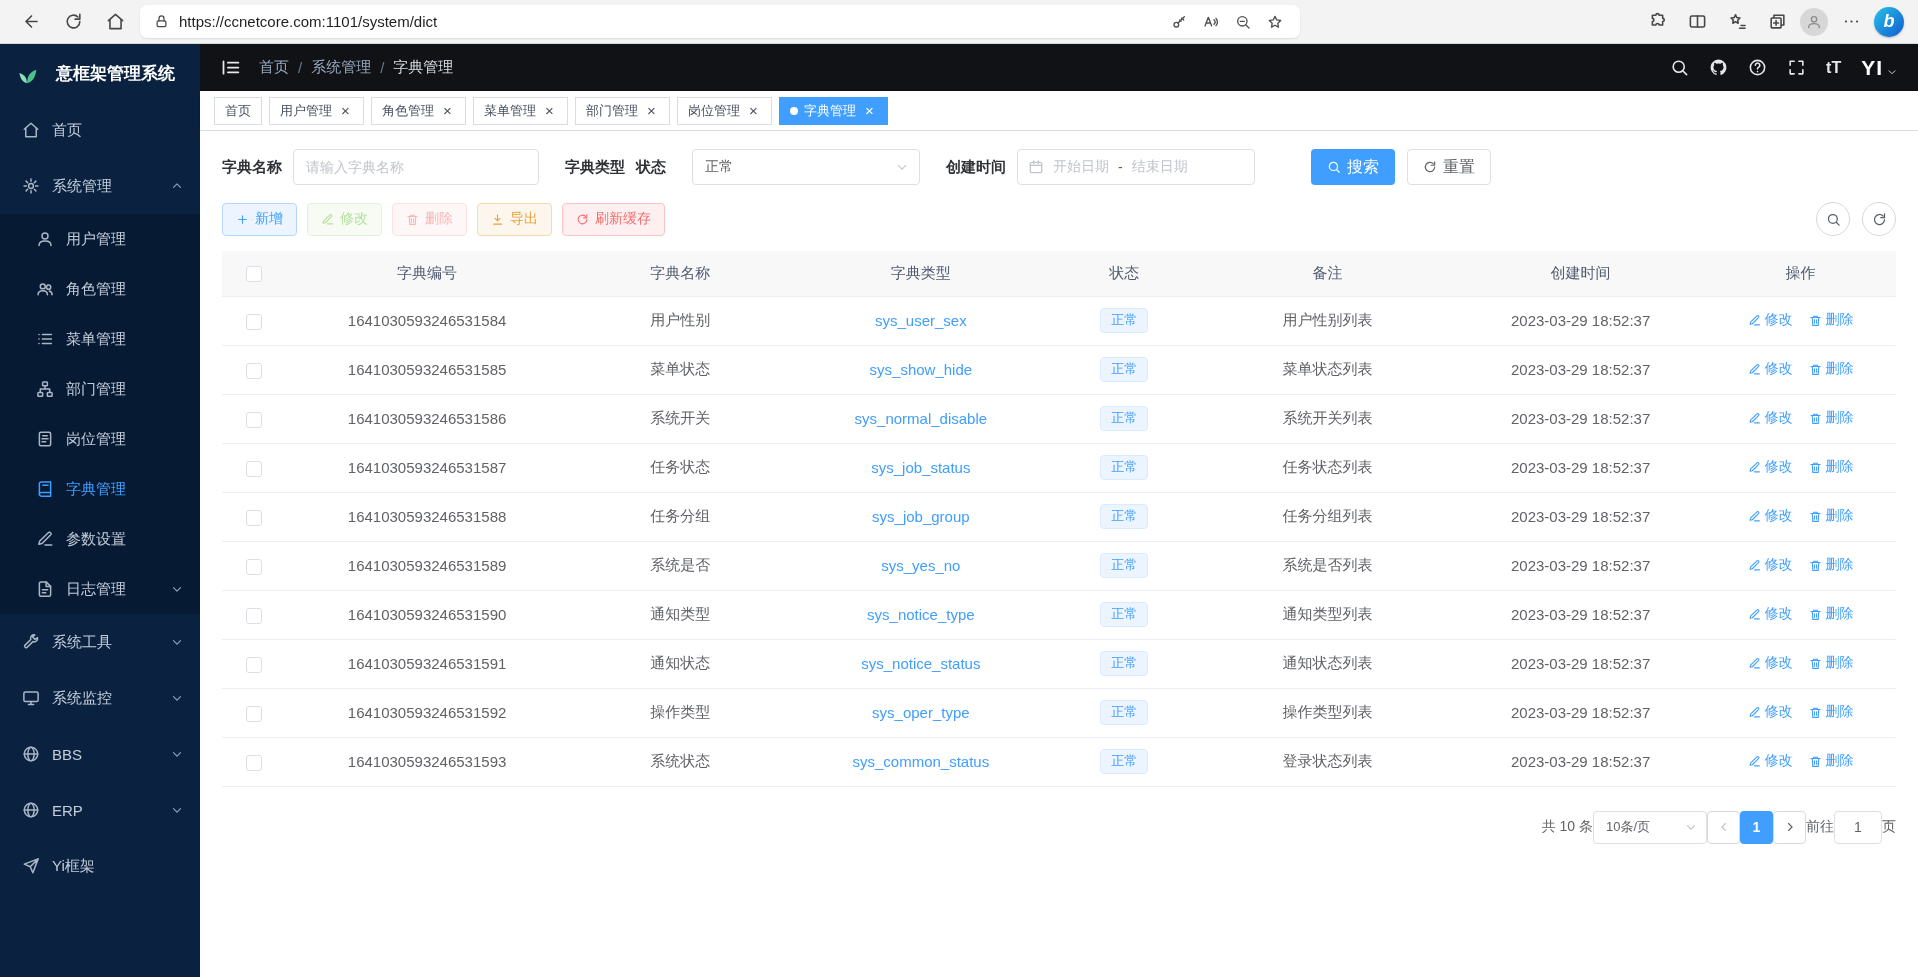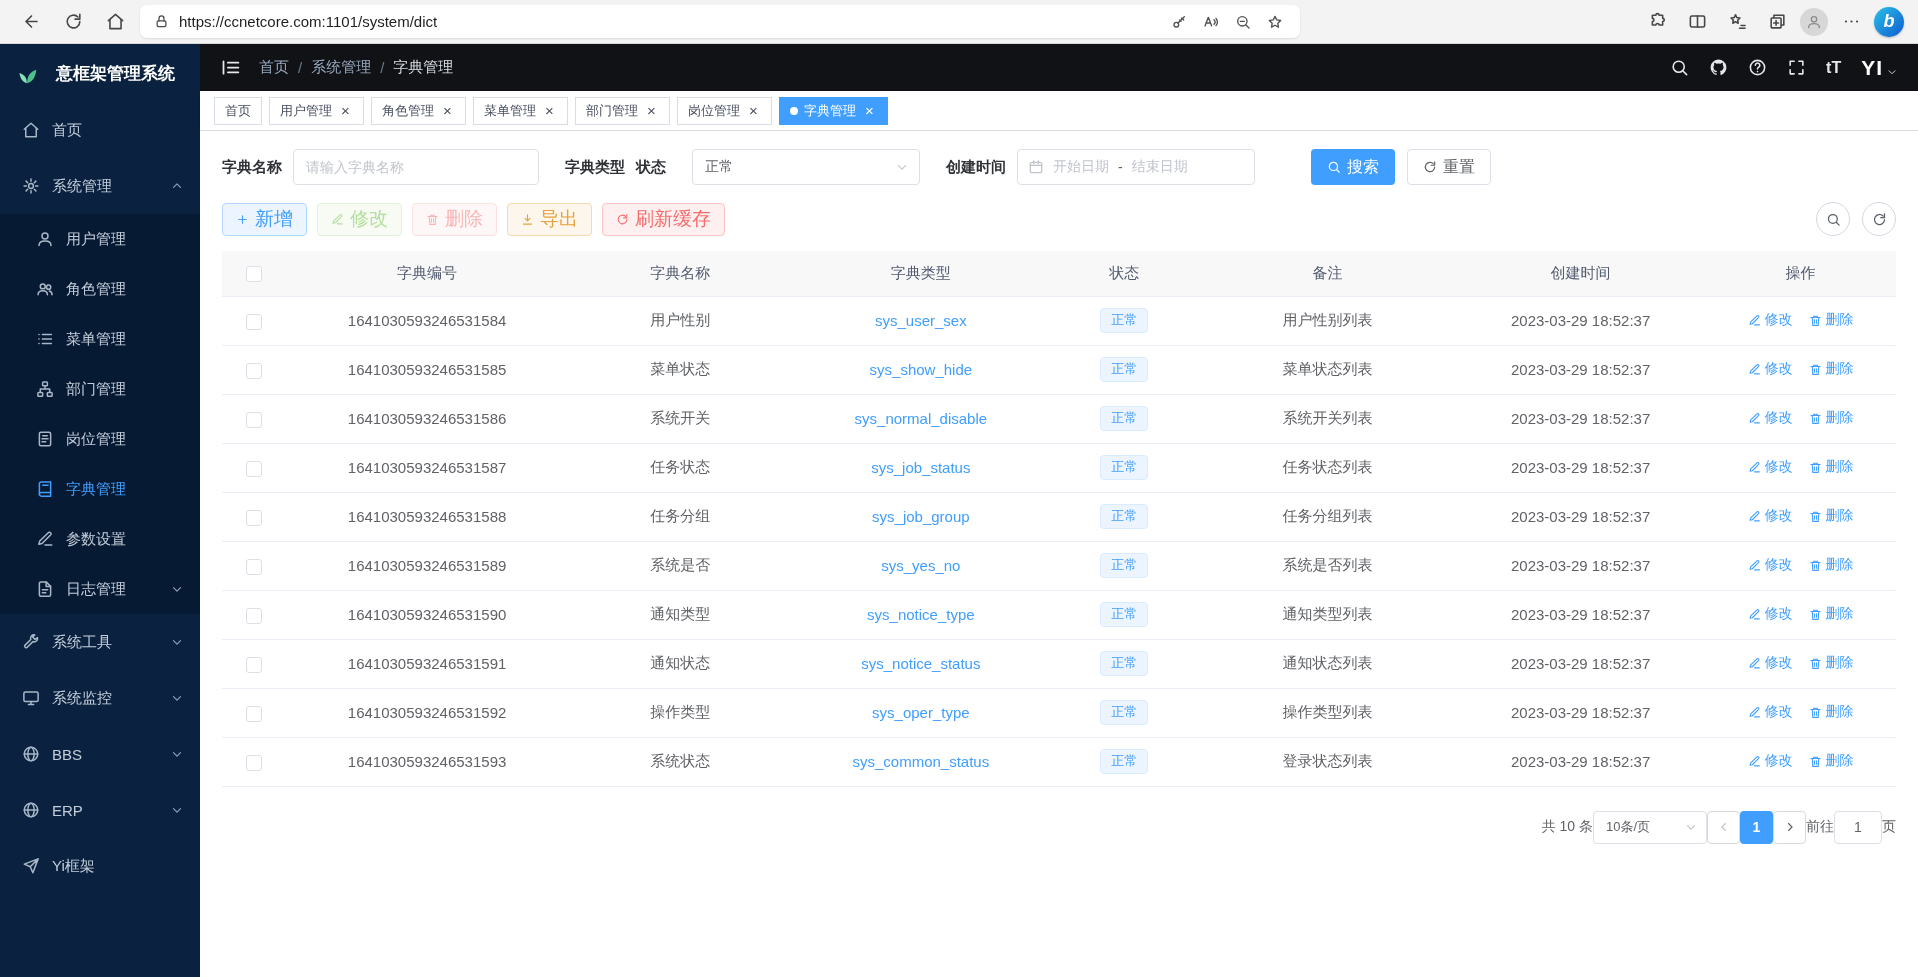--- a/index.html
+++ b/index.html
@@ -73,21 +73,21 @@
   .f-range{width:238px;height:36px;border:1px solid #dcdfe6;border-radius:4px;display:flex;align-items:center;gap:9px;padding:0 10px;color:#c0c4cc;font-size:14px;cursor:pointer;background:#fff}
   .f-range .icn{color:#c0c4cc}
   .range-sep{color:#606266}
   .btn{height:36px;border-radius:4px;display:inline-flex;align-items:center;gap:6px;padding:0 15px;font-size:16px;cursor:pointer;border:1px solid transparent;white-space:nowrap;font-family:inherit}
   .btn-primary{background:#409eff;color:#fff}
   .btn-default{background:#fff;border-color:#dcdfe6;color:#606266}
   .btn-search{margin-left:30px;margin-right:12px}
 
   .toolbar{margin-top:17px;display:flex;align-items:center;flex:none}
   .toolbar-left{display:flex;gap:10px}
-  .tbtn{height:33px;padding:0 13px;border-radius:4px;font-size:19px;display:inline-flex;align-items:center;gap:6px;cursor:pointer;border:1px solid;font-family:inherit;background:#fff}
+  .tbtn{height:33px;padding:0 13px;border-radius:4px;font-size:14px;display:inline-flex;align-items:center;gap:6px;cursor:pointer;border:1px solid;font-family:inherit;background:#fff}
   .tbtn.primary{color:#409eff;background:#ecf5ff;border-color:#b3d8ff}
   .tbtn.success{color:#67c23a;background:#f0f9eb;border-color:#c2e7b0}
   .tbtn.warning{color:#e6a23c;background:#fdf6ec;border-color:#f5dab1}
   .tbtn.danger{color:#f56c6c;background:#fef0f0;border-color:#fbc4c4}
   .tbtn.disabled{opacity:.5;cursor:not-allowed}
   .toolbar-right{margin-left:auto;display:flex;gap:12px}
   .circle-btn{width:34px;height:34px;border-radius:50%;border:1px solid #d5d9e0;background:#fff;display:flex;align-items:center;justify-content:center;color:#5a5e66;cursor:pointer}
 
   .table-wrap{margin-top:15px;flex:none}
   table{width:100%;border-collapse:collapse;table-layout:fixed}

